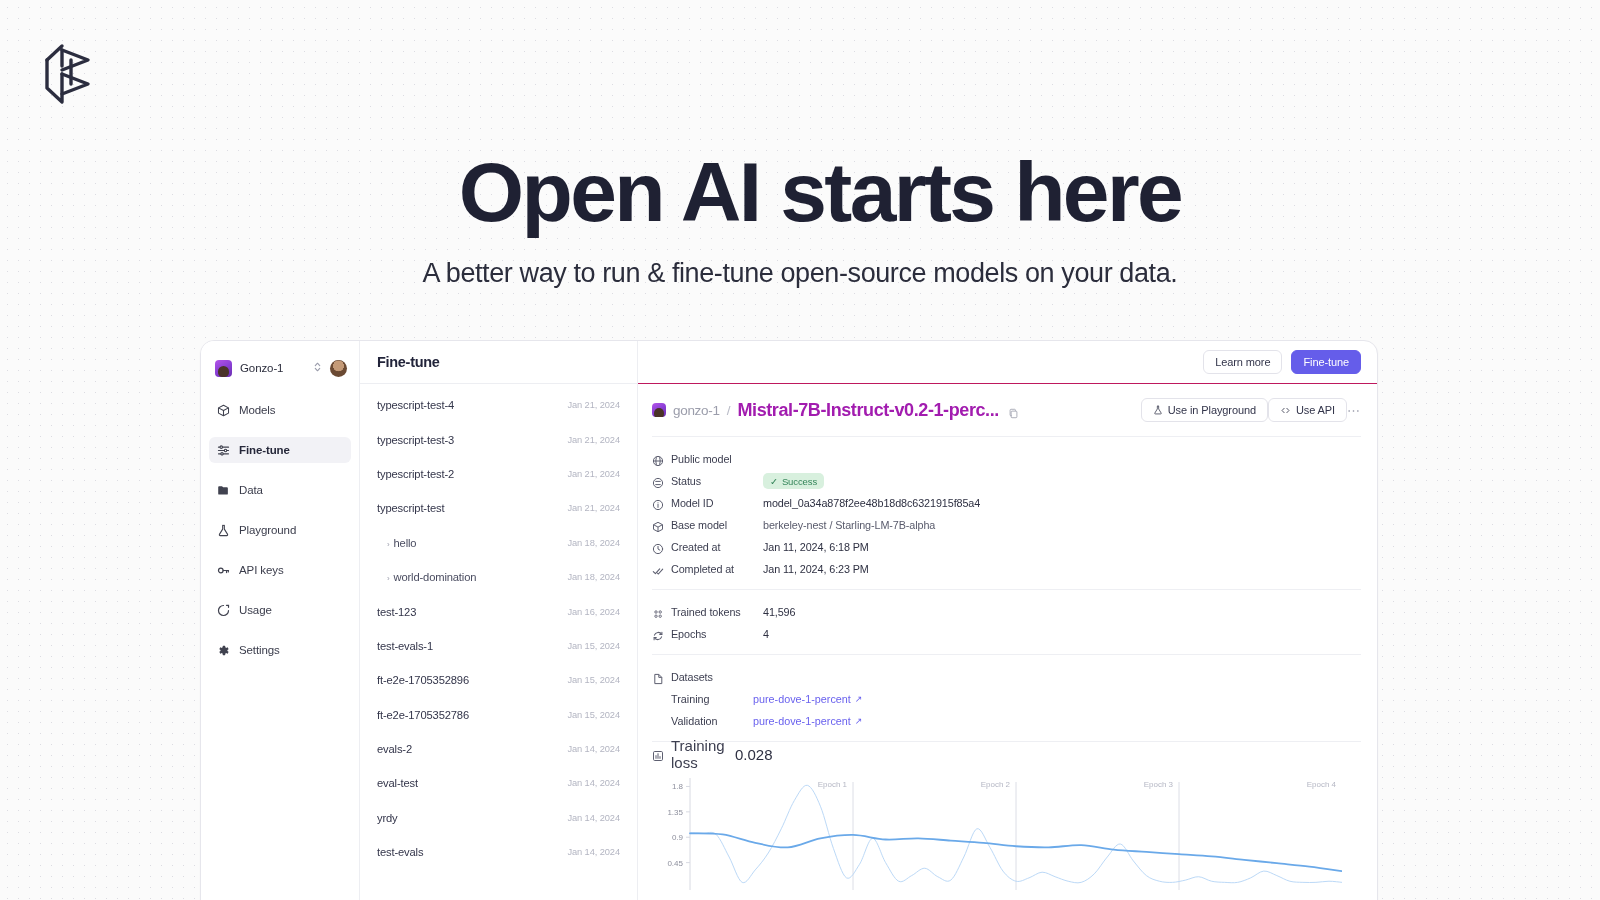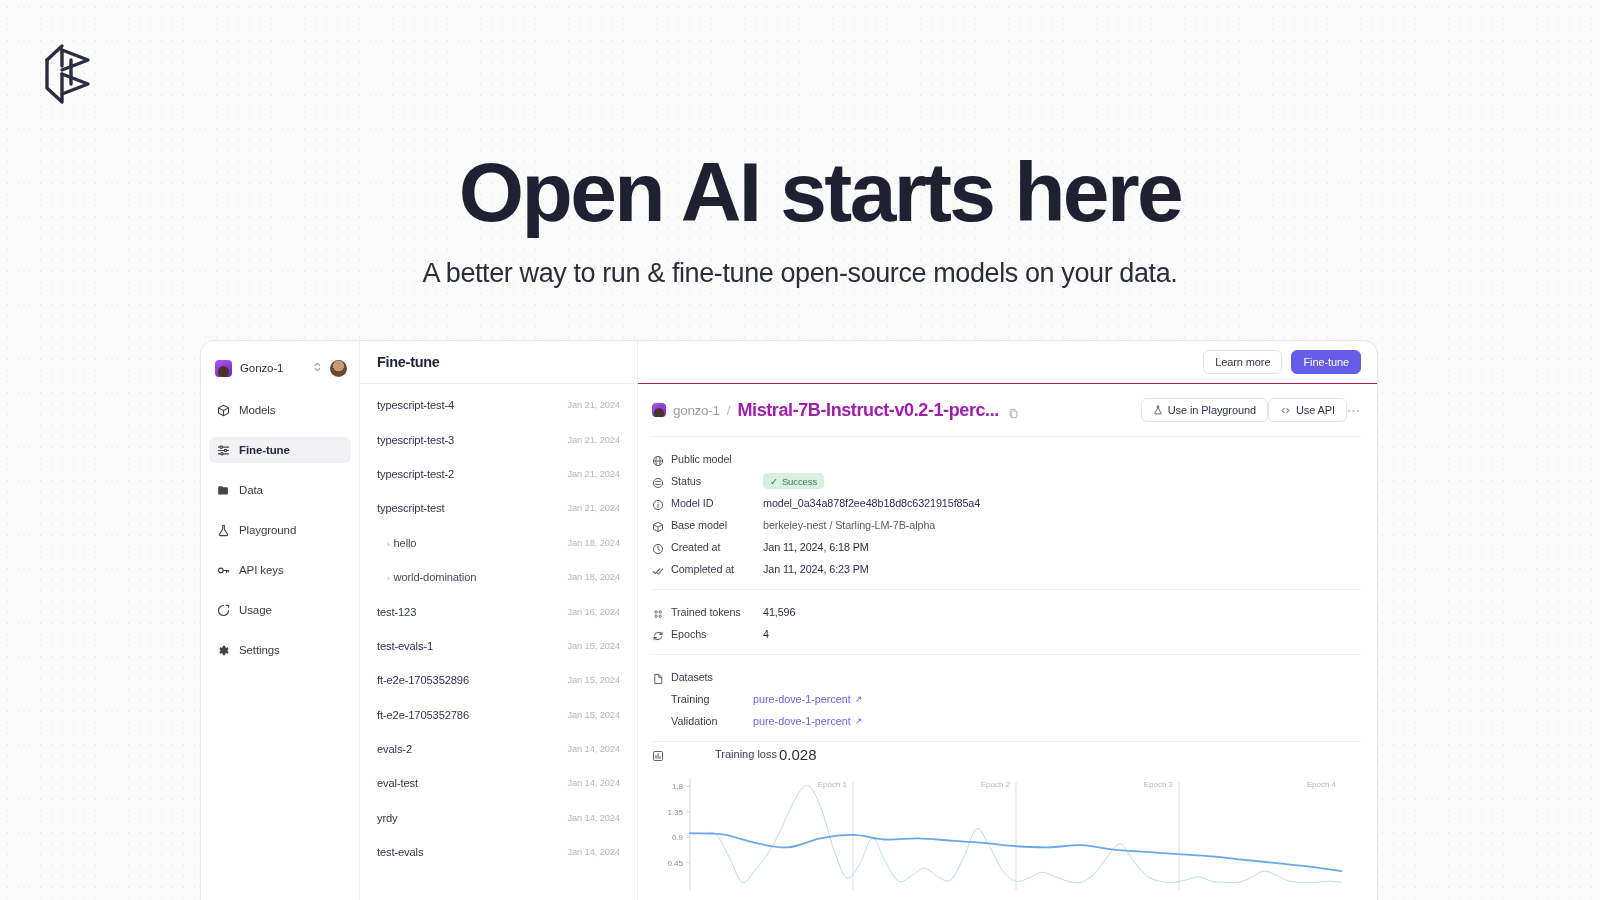--- a/index.html
+++ b/index.html
@@ -142,21 +142,21 @@
   }
   .ds-row { display:flex; align-items:center; height:22px; padding-left:19px;}
   .ds-row .lbl { font-size:10.8px; color:#3c3e50; width:82px; flex:0 0 82px;}
   .link { font-size:10.8px; color:#6a62ee; display:inline-flex; align-items:center; gap:4px; cursor:pointer;}
   .link .arw { font-size:9px; }
 
   
   .chart-wrap { padding-top: 2px; }
   .chart-head { display:flex; align-items:center; height:20px;}
   .chart-head .ic { width:12px;height:12px;margin-right:7px;color:#5d5f70;}
-  .chart-head .lbl { font-size:11px; color:#3c3e50; width:64px;margin-left:44px;}
+  .chart-head .lbl { font-size:15px; color:#3c3e50; width:64px;}
   .chart-head .val { font-size:15px; color:#2e3042;}
   #chart { margin-top: 6px; }
   .ytick { font-size:8px; fill:#8d8f9d; }
   .epochlbl { font-size:8px; fill:#b5b7c4; }
 </style>
 </head>
 <body>
 
 <div id="page">
 

